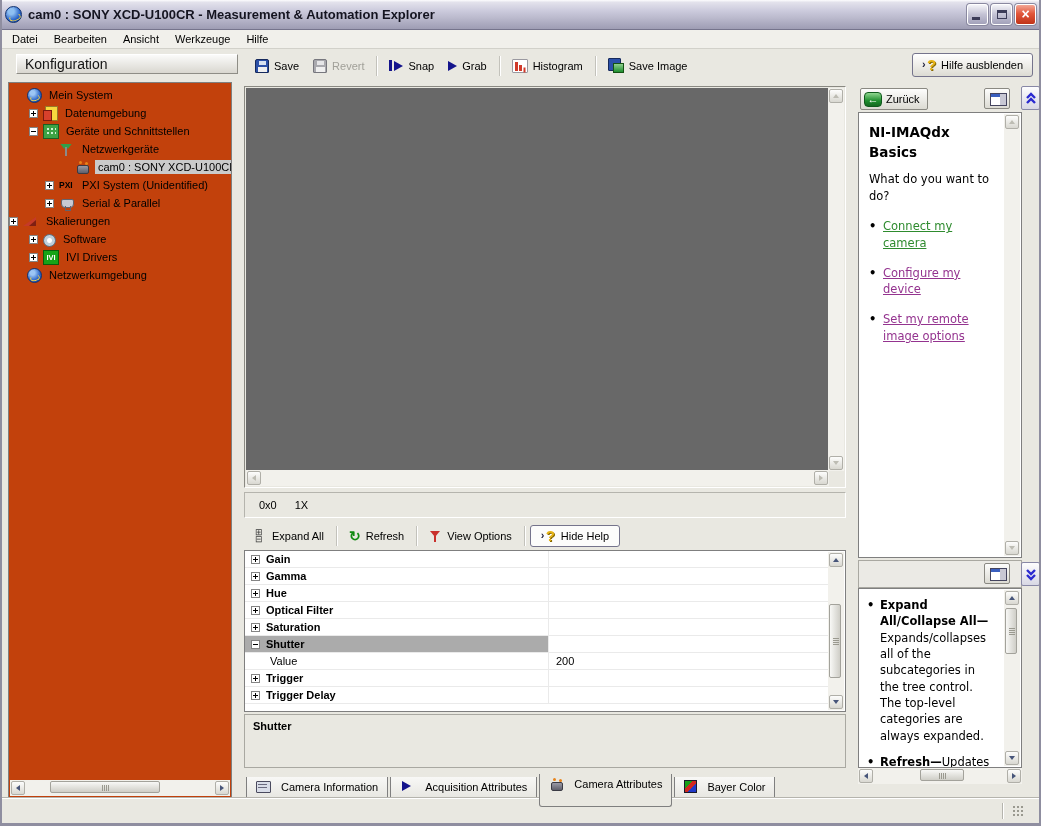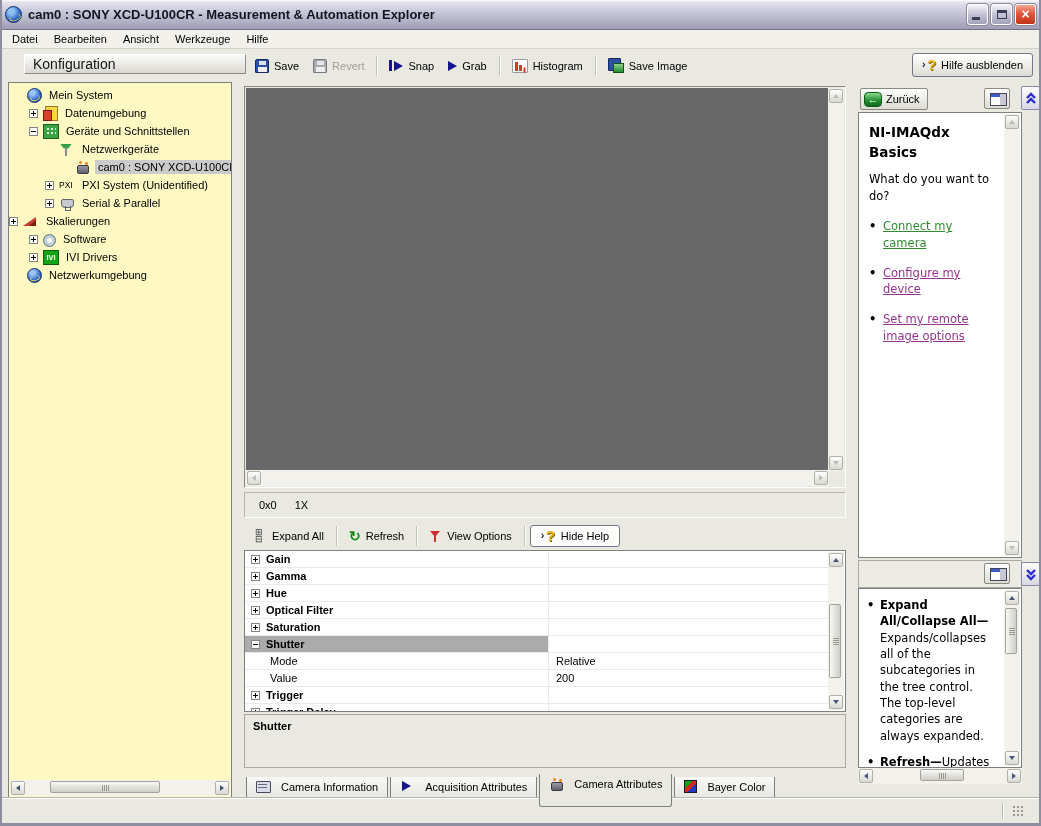--- a/index.html
+++ b/index.html
@@ -24,24 +24,24 @@
   .winbtn .glyph-min{position:absolute;left:4px;bottom:4px;width:8px;height:3px;background:#3C3C58;}
   .winbtn .glyph-max{position:absolute;left:5px;top:5px;width:10px;height:9px;border:1px solid #3C3C58;border-top-width:3px;background:transparent;}
   .winbtn.close{background:linear-gradient(180deg,#F3A795,#E2573C 45%,#C03318);}
   .winbtn .glyph-close{position:absolute;inset:0;color:#fff;font-weight:bold;font-size:14px;line-height:19px;text-align:center;}
 
   .menubar{left:0;top:30px;width:1041px;height:19px;background:#F1F0EB;border-bottom:1px solid #D2D1CA;
     display:flex;align-items:center;padding-left:4px;}
   .menu-item{padding:8px 8px;}
 
   
-  .konfig{left:24px;top:54px;width:222px;height:20px;display:flex;align-items:center;padding-left:8px;
+  .konfig{left:16px;top:54px;width:222px;height:20px;display:flex;align-items:center;padding-left:8px;
     background:linear-gradient(180deg,#FBFBFA,#D9D7D0);border:1px solid;border-color:#FFFFFF #8E8D86 #8E8D86 #FFFFFF;
     font-size:14px;color:#141414;}
-  .tree{left:8px;top:82px;width:224px;height:716px;background:#fef9c3;border:1px solid #7F7F7F;overflow:hidden;}
+  .tree{left:8px;top:82px;width:224px;height:716px;background:#c2410c;border:1px solid #7F7F7F;overflow:hidden;}
   .tree-rows{padding-top:3px;}
   .trow{height:18px;display:flex;align-items:center;white-space:nowrap;}
   .trow.selected .tlabel{background:#CBCBCB;}
   .tlabel{padding:1px 3px;}
   .tspacer{width:14px;flex:none;}
   .texp{width:9px;height:9px;border:1px solid #848484;background:#fff;margin-right:5px;position:relative;flex:none;}
   .texp::before{content:"";position:absolute;left:1px;top:3px;width:5px;height:1px;background:#000;}
   .texp.plus::after{content:"";position:absolute;left:3px;top:1px;width:1px;height:5px;background:#000;}
   .ticon{width:16px;height:15px;margin-right:4px;flex:none;position:relative;font-style:normal;}
 
@@ -53,21 +53,21 @@
   .ticon[data-name="data-neighborhood-icon"]::before{content:"";position:absolute;left:-3px;top:3px;width:7px;height:9px;background:#D8402C;border:1px solid #7A1A0E;}
   .ticon[data-name="devices-icon"]{background:#3DA345;border:1px solid #1C5F22;}
   .ticon[data-name="devices-icon"]::before{content:"";position:absolute;inset:2px;
     background-image:radial-gradient(circle,#CFF2D2 1px,transparent 1.3px);background-size:4px 4px;}
   .ticon[data-name="network-devices-icon"]::before{content:"";position:absolute;left:1px;top:2px;width:12px;height:5px;background:#2FA04A;clip-path:polygon(0 0,100% 0,68% 100%,32% 100%);}
   .ticon[data-name="network-devices-icon"]::after{content:"";position:absolute;left:6px;top:5px;width:2px;height:9px;background:#8A8A8A;}
   .ticon[data-name="imaqdx-folder-icon"]::before{content:"";position:absolute;left:0;top:4px;width:14px;height:9px;background:linear-gradient(#F4E6AE,#D9BE6C);border:1px solid #8A7430;border-radius:1px;}
   .ticon[data-name="imaqdx-folder-icon"]::after{content:"";position:absolute;left:1px;top:2px;width:6px;height:3px;background:#E8D58F;border:1px solid #8A7430;border-bottom:none;}
   .ticon[data-name="camera-icon"]::before,.tabicon[data-name="camera-attributes-icon"]::before{content:"";position:absolute;left:2px;top:5px;width:10px;height:7px;background:linear-gradient(#9A9AA6,#5F5F6B);border:1px solid #3A3A44;border-radius:2px;}
   .ticon[data-name="camera-icon"]::after,.tabicon[data-name="camera-attributes-icon"]::after{content:"";position:absolute;left:4px;top:1px;width:3px;height:3px;background:#E8831A;border-radius:50%;box-shadow:6px 1px 0 #E8831A;}
-  .ticon[data-name="pxi-icon"]{font-weight:normal;font-size:8.5px;line-height:15px;letter-spacing:0;color:#000;}
+  .ticon[data-name="pxi-icon"]{font-weight:bold;font-size:8.5px;line-height:15px;letter-spacing:0;color:#000;}
   .ticon[data-name="serial-parallel-icon"]::before{content:"";position:absolute;left:2px;top:3px;width:11px;height:7px;background:#C9C9D2;border:1px solid #63636E;border-radius:2px 2px 4px 4px;}
   .ticon[data-name="serial-parallel-icon"]::after{content:"";position:absolute;left:6px;top:10px;width:4px;height:4px;border:1px solid #63636E;border-top:none;}
   .ticon[data-name="scales-icon"]::before{content:"";position:absolute;left:0;top:3px;border-left:13px solid transparent;border-bottom:9px solid #C53A28;}
   .ticon[data-name="scales-icon"]::after{content:"";position:absolute;left:6px;top:6px;border-left:7px solid transparent;border-bottom:6px solid #7E1F12;}
   .ticon[data-name="software-icon"]{width:13px;height:13px;border-radius:50%;top:1px;border:1px solid #5E7486;
     background:radial-gradient(circle,#FFFFFF 0 2px,#BFD0DC 3px 5px,#8FA6B8 6px);}
   .ticon[data-name="ivi-drivers-icon"]{background:#17A317;border:1px solid #0B5C0B;color:#fff;font-weight:bold;font-size:7.5px;text-align:center;line-height:14px;}
 
   
   .main-toolbar{left:238px;top:49px;width:803px;height:33px;display:flex;align-items:center;padding-left:10px;}
@@ -405,26 +405,20 @@
         </div>
         <div class="acol2" data-name="attribute-value"></div>
       </div>
       <div class="arow selected" data-name="attribute-category-shutter">
         <div class="acol1" data-name="attribute-name-cell">
           <span class="texp minus" data-name="row-expander"></span>
           <span class="acat" data-name="attribute-name">Shutter</span>
         </div>
         <div class="acol2" data-name="attribute-value"></div>
       </div>
-      <div class="arow" data-name="attribute-mode">
-        <div class="acol1" data-name="attribute-name-cell">
-          <span class="aattr" data-name="attribute-name">Mode</span>
-        </div>
-        <div class="acol2" data-name="attribute-value">Relative</div>
-      </div>
       <div class="arow" data-name="attribute-value">
         <div class="acol1" data-name="attribute-name-cell">
           <span class="aattr" data-name="attribute-name">Value</span>
         </div>
         <div class="acol2" data-name="attribute-value">200</div>
       </div>
       <div class="arow" data-name="attribute-category-trigger">
         <div class="acol1" data-name="attribute-name-cell">
           <span class="texp plus" data-name="row-expander"></span>
           <span class="acat" data-name="attribute-name">Trigger</span>

